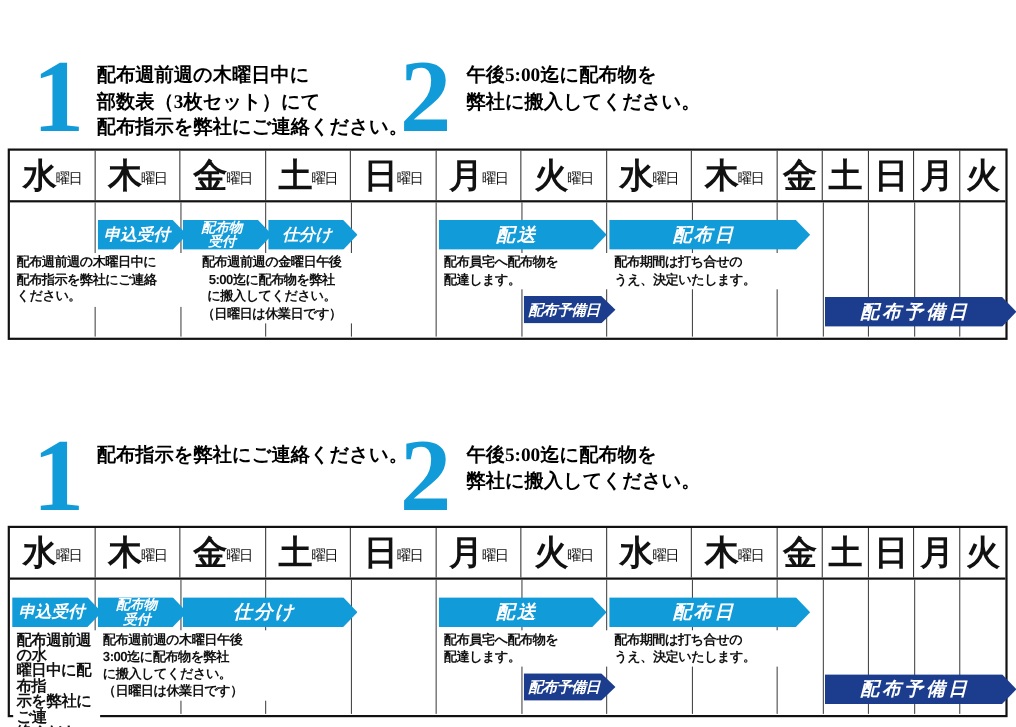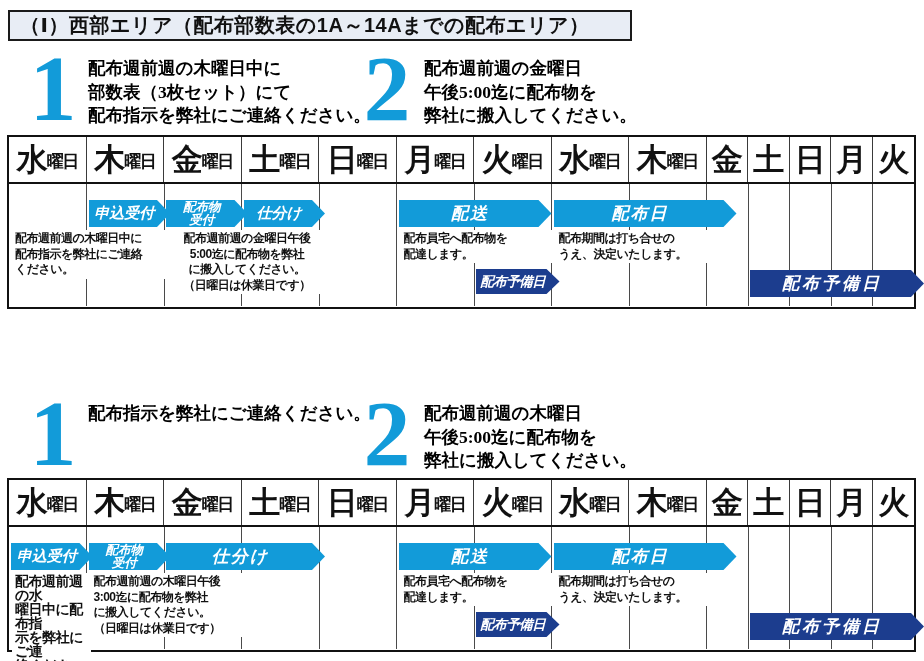--- a/index.html
+++ b/index.html
@@ -17,51 +17,49 @@
   .step-text{position:absolute;font-family:"Liberation Serif","DejaVu Serif",serif;
     font-weight:bold;font-size:17.5px;line-height:23.5px;color:#000;white-space:nowrap;}
 
   .sched-table{position:absolute;left:7px;width:909px;height:174px;
     border:2.5px solid #111;box-sizing:border-box;background:#fff;}
   .thead{display:flex;height:47px;border-bottom:2px solid #111;box-sizing:border-box;}
   .th{box-sizing:border-box;border-right:1px solid #3a3a3a;display:flex;
     align-items:center;justify-content:center;overflow:hidden;}
   .th:last-child{border-right:none;}
   .th .big{font-size:31px;font-weight:bold;letter-spacing:-1px;}
-  .th .small{font-size:17px;font-weight:bold;letter-spacing:-1.5px;margin-top:4px;text-align:right;}
+  .th .small{font-size:13px;font-weight:normal;letter-spacing:-1.5px;margin-top:4px;text-align:right;}
   .tbody{position:relative;height:122px;}
   .vline{position:absolute;top:0;bottom:0;width:1px;background:#4a4a4a;z-index:1;}
 
   .note{position:absolute;z-index:2;background:#fff;font-weight:bold;font-size:12px;
     line-height:15.5px;white-space:pre-line;padding:1px 0 1px 3px;letter-spacing:-0.5px;}
   .note.narrow{font-size:14px;line-height:14px;letter-spacing:-0.5px;}
 
   .tarrow{position:absolute;z-index:3;color:#fff;font-weight:bold;display:flex;
     align-items:center;justify-content:center;text-align:center;white-space:pre-line;
     padding-right:10px;box-sizing:border-box;
     clip-path:polygon(0 0,calc(100% - 13px) 0,100% 50%,calc(100% - 13px) 100%,0 100%);font-style:italic;}
   .tarrow.light{background:#129bd9;}
   .tarrow.navy{background:#1c3d8e;}
 </style>
 </head>
 <body>
 
 <div id="page">
 
-  <div class="section-title" style="top:10px;">（Ⅰ）西部エリア（配布部数表の1A～14Aまでの配布エリア）</div>
 
   <div class="step-num" style="left:24px;top:53px;">1</div>
   <div class="step-text" style="left:88px;top:57px;">
     <div>配布週前週の木曜日中に</div>
     <div>部数表（3枚セット）にて</div>
     <div>配布指示を弊社にご連絡ください。</div>
   </div>
   <div class="step-num" style="left:358px;top:53px;">2</div>
   <div class="step-text" style="left:424px;top:57px;">
-    <div>配布週前週の金曜日</div>
     <div>午後5:00迄に配布物を</div>
     <div>弊社に搬入してください。</div>
   </div>
 
   <div class="sched-table" style="top:135px;">
       <div class="thead">
         <div class="th" style="width: 77.5px;">
           <div class="big">水</div>
           <div class="small">曜日</div>
         </div>
@@ -149,21 +147,20 @@
       </div>
     </div>
 
 
   <div class="step-num" style="left:24px;top:398px;">1</div>
   <div class="step-text" style="left:88px;top:402px;">
     <div>配布指示を弊社にご連絡ください。</div>
   </div>
   <div class="step-num" style="left:358px;top:398px;">2</div>
   <div class="step-text" style="left:424px;top:402px;">
-    <div>配布週前週の木曜日</div>
     <div>午後5:00迄に配布物を</div>
     <div>弊社に搬入してください。</div>
   </div>
 
   <div class="sched-table" style="top:478px;">
       <div class="thead">
         <div class="th" style="width: 77.5px;">
           <div class="big">水</div>
           <div class="small">曜日</div>
         </div>

